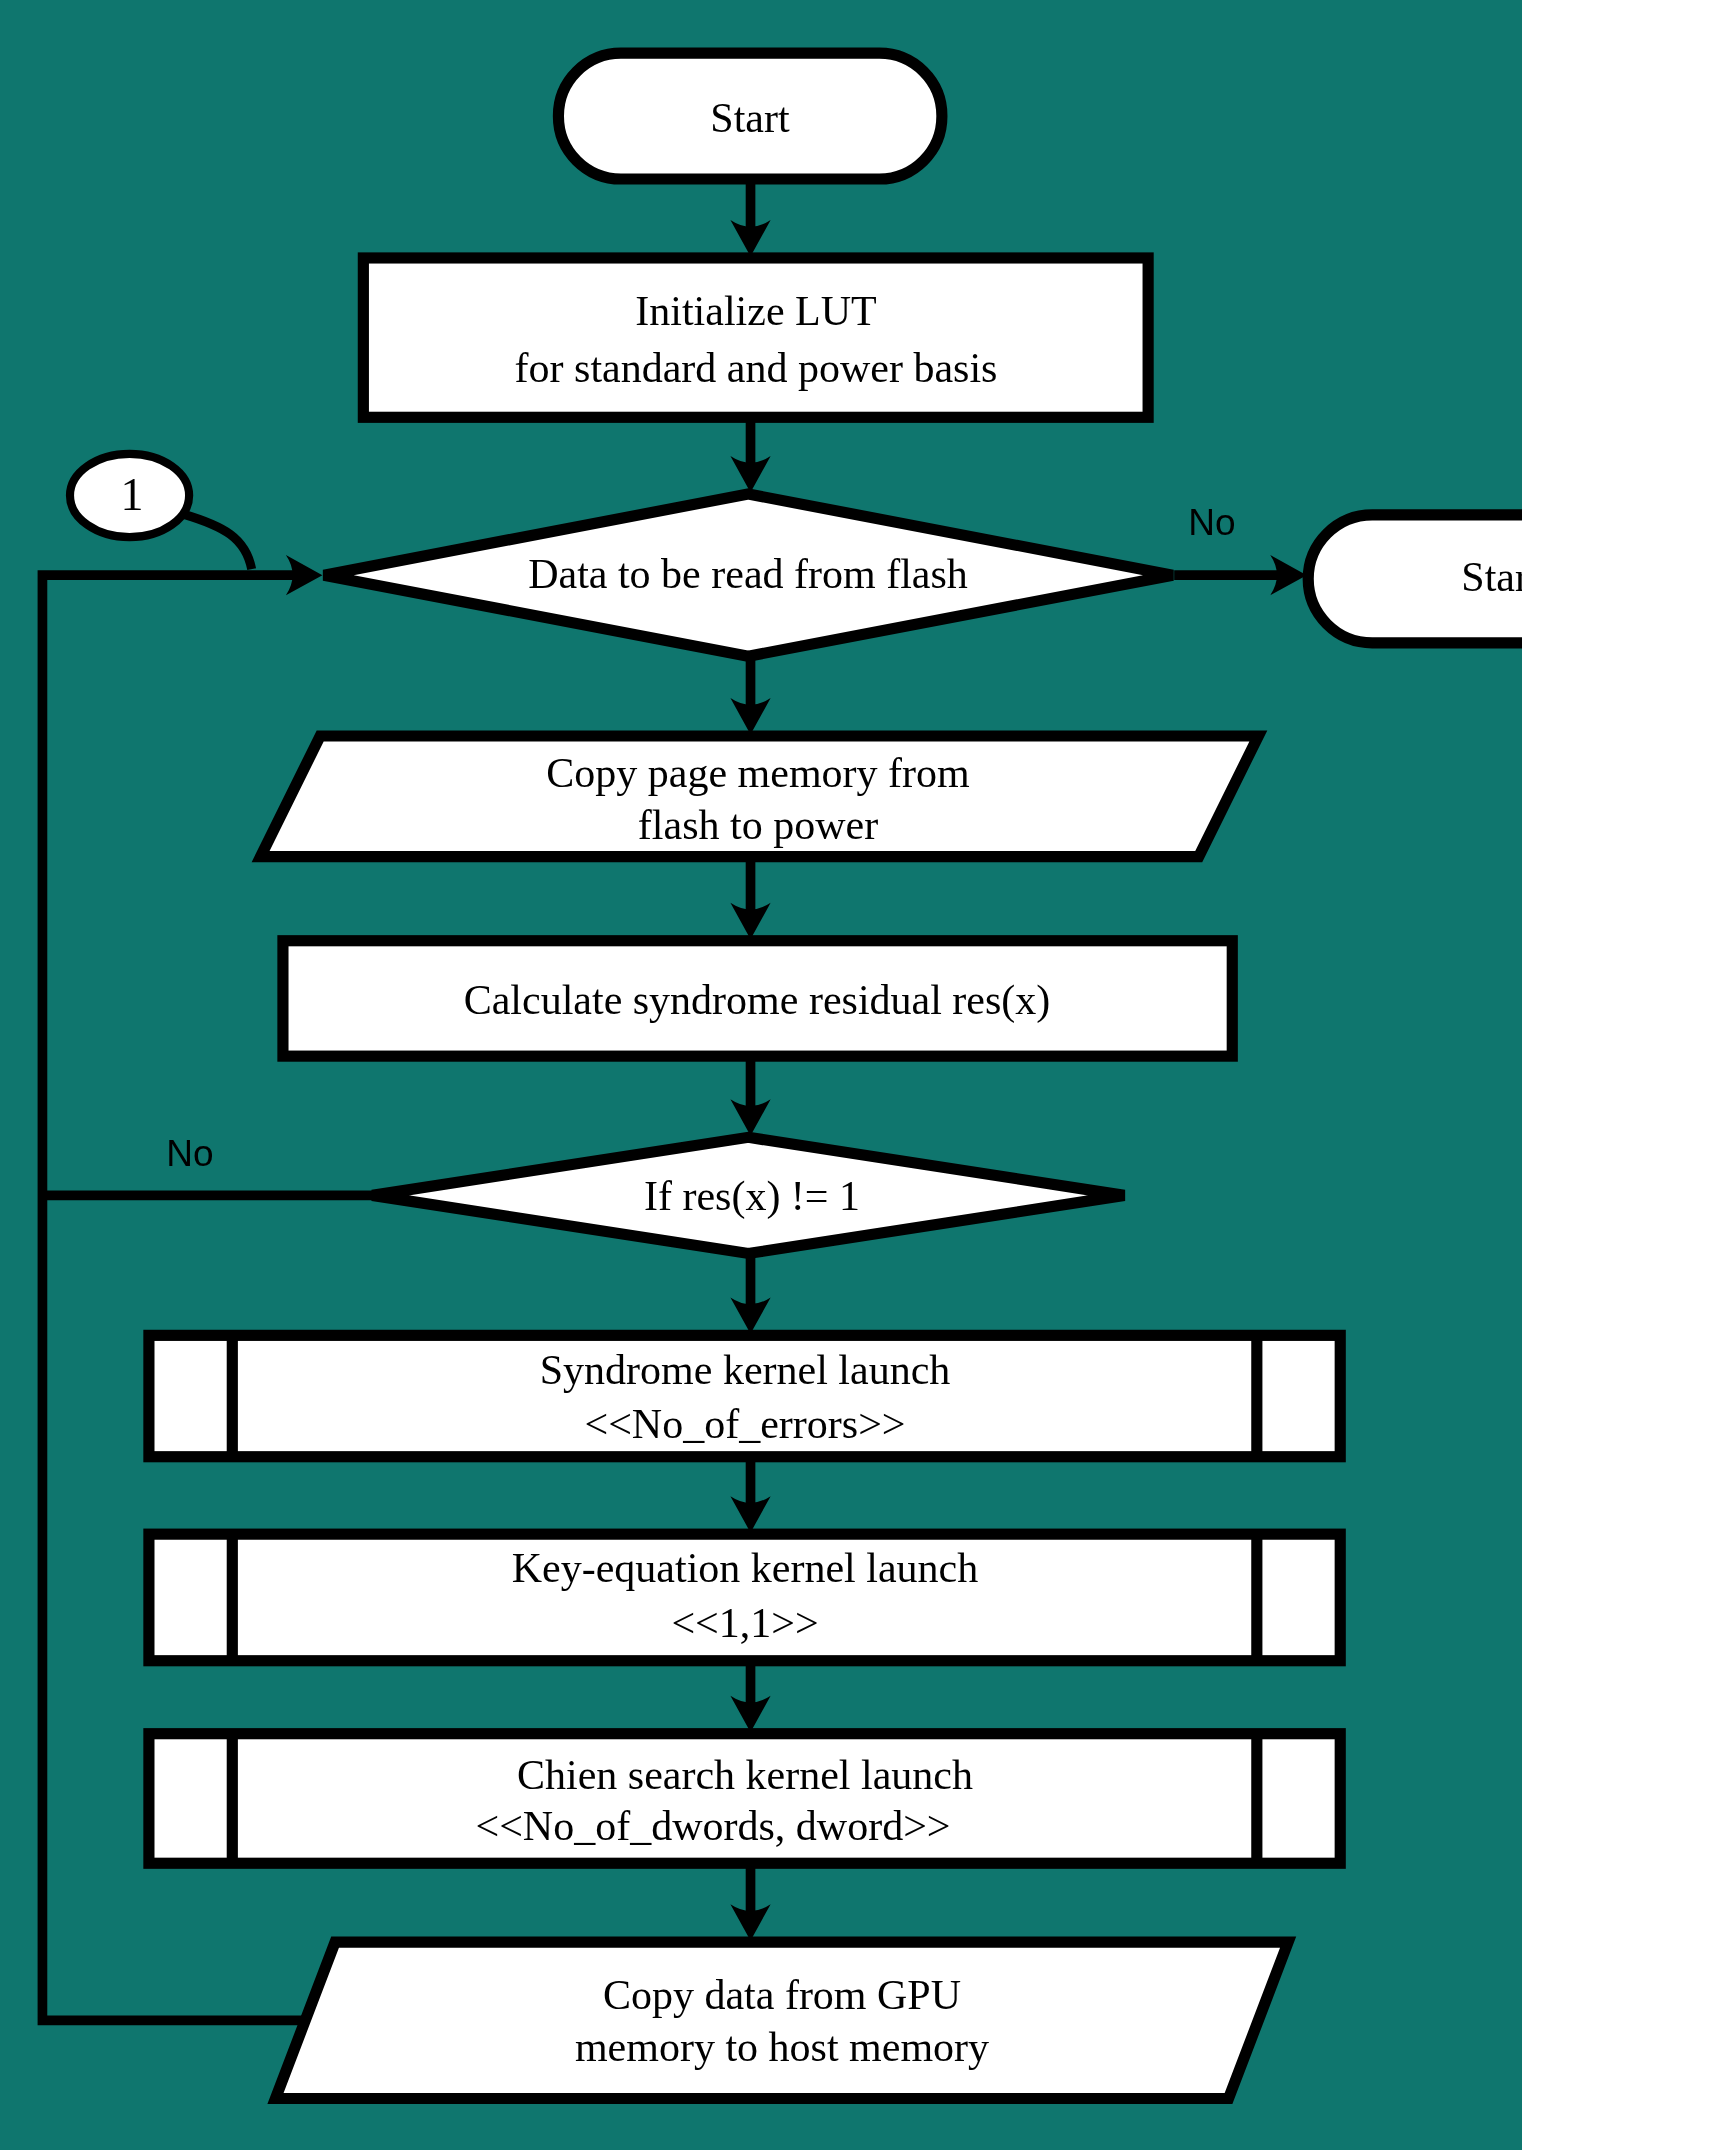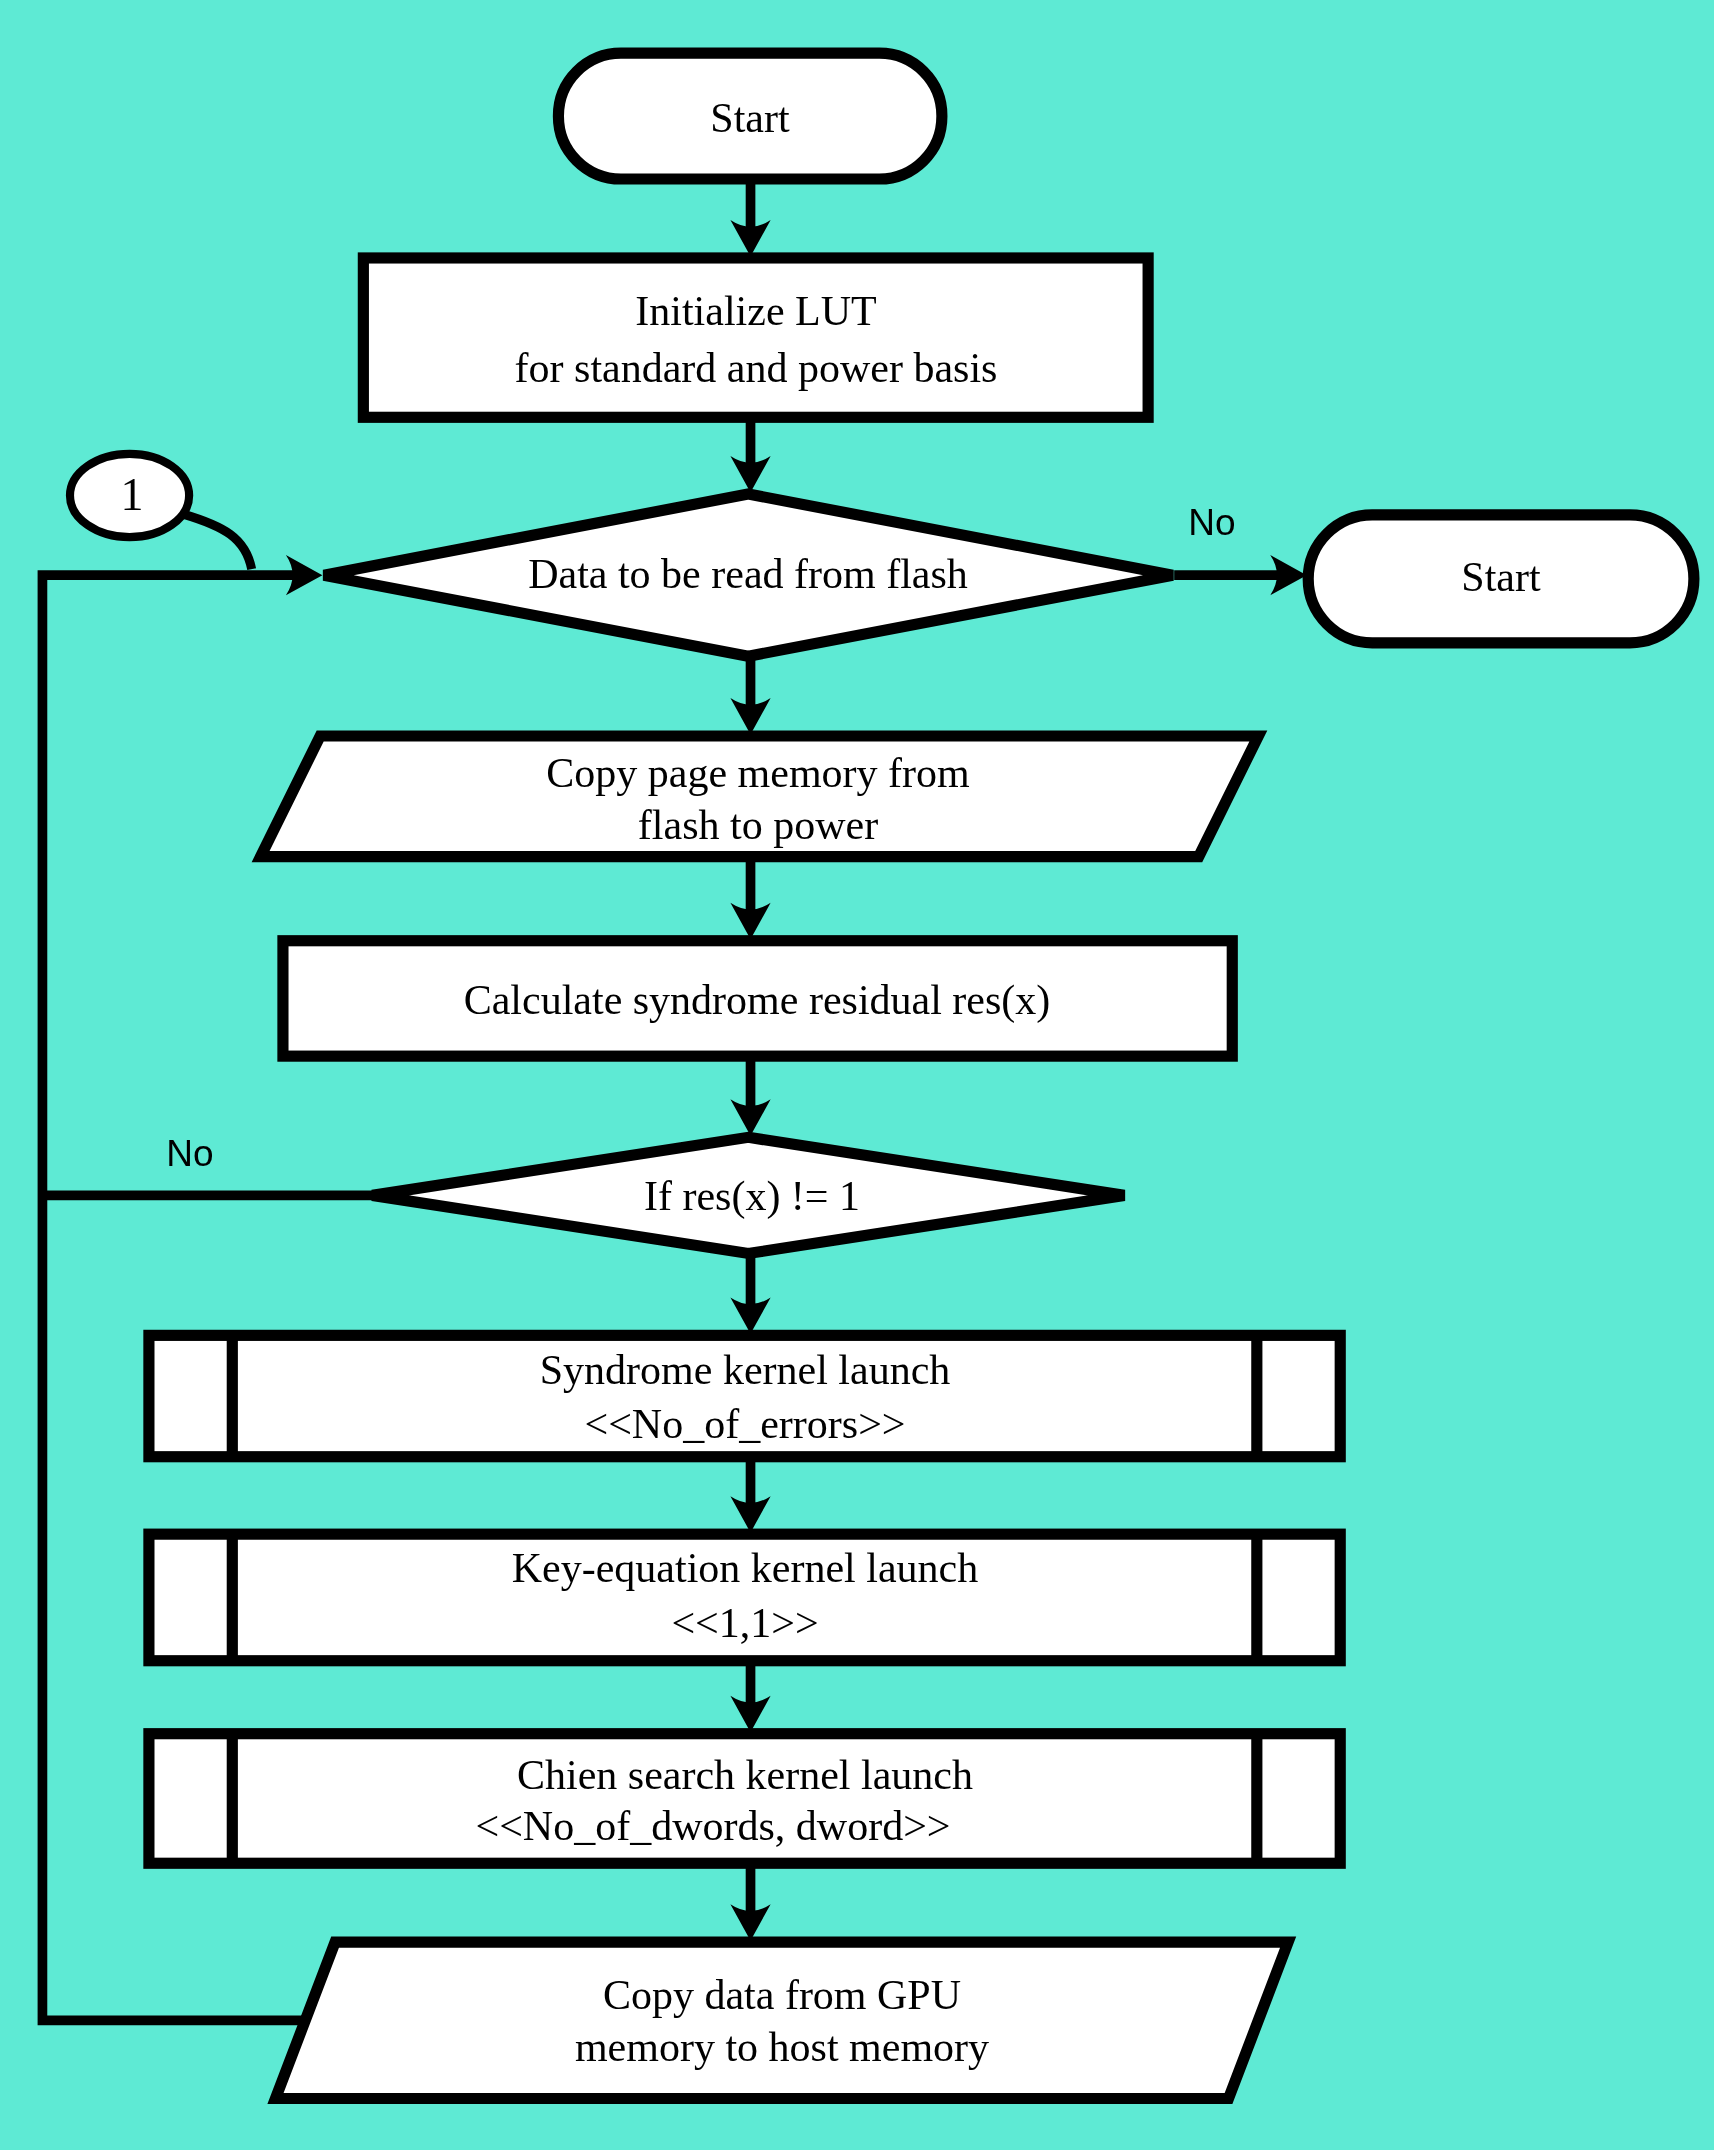--- a/index.html
+++ b/index.html
@@ -2,23 +2,23 @@
 <html style="font-size:12px"><head>
 <meta charset="utf-8">
 <style>
   html, body {
     margin: 0;
     padding: 0;
     background: #ffffff;
   }
   .canvas {
     position: relative;
-    width: 1714px;
+    width: 1522px;
     height: 2151px;
-    background: #5eead4;
+    background: #0f766e;
     font-family: "Liberation Serif", "DejaVu Serif", serif;
     overflow: hidden;
   }
   .canvas svg {
     position: absolute;
     left: 0;
     top: 0;
   }
   .shape {
     fill: #ffffff;

